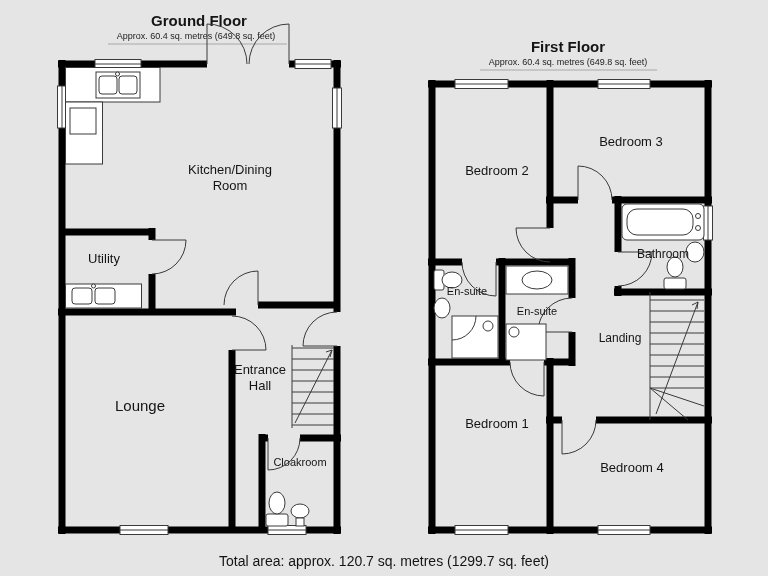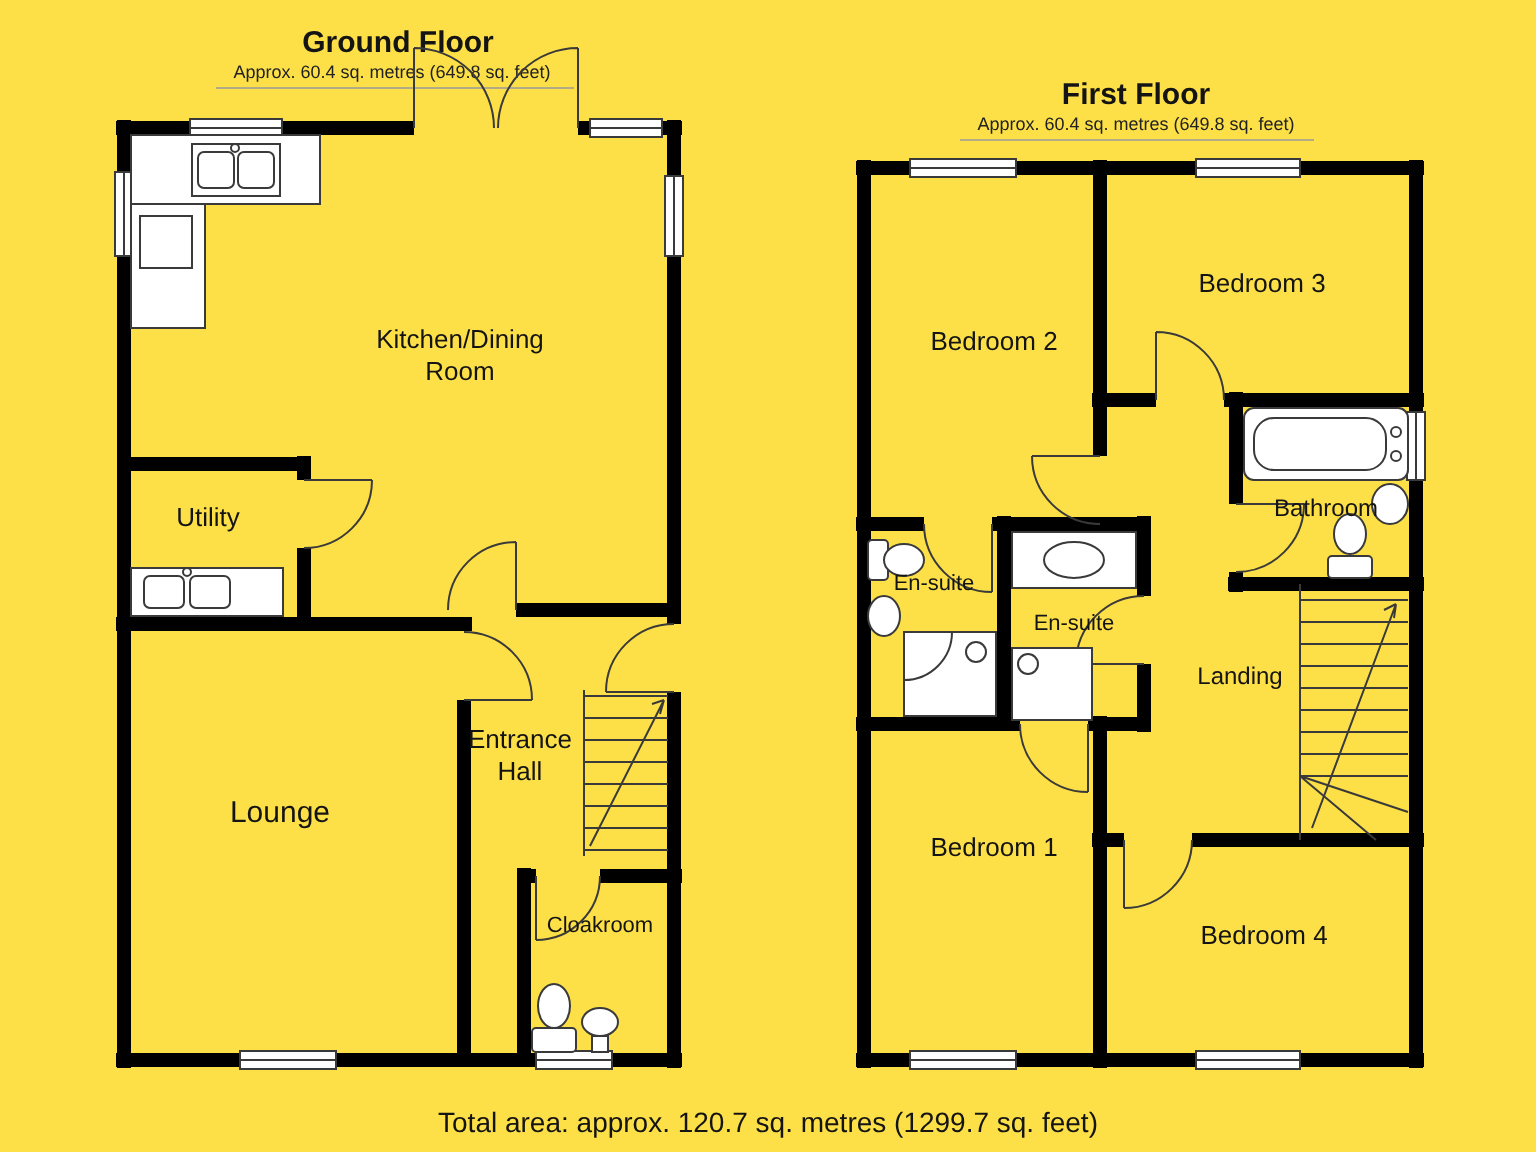--- a/index.html
+++ b/index.html
@@ -1,16 +1,16 @@
 <!DOCTYPE html>
 <html><head>
 <meta charset="utf-8">
 <style>
   html,body{margin:0;padding:0;background:#fff;}
-  .canvas{position:relative;width:768px;height:576px;background:#fde047;overflow:hidden;}
+  .canvas{position:relative;width:768px;height:576px;background:#e5e5e5;overflow:hidden;}
   svg{position:absolute;left:0;top:0;}
   .wall{stroke:#000;stroke-width:7;fill:none;stroke-linecap:butt;}
   .thin{stroke:#3a3a3a;stroke-width:1;fill:none;}
   .win{stroke:#3a3a3a;stroke-width:1;fill:#fff;}
   .fix{stroke:#3a3a3a;stroke-width:1;fill:#fff;}
   text{font-family:"Liberation Sans",sans-serif;fill:#141414;text-anchor:middle;}
   .title{font-size:15px;font-weight:bold;}
   .sub{font-size:9px;fill:#222;}
   .lbl{font-size:13px;}
   .lbl-lg{font-size:15px;}

